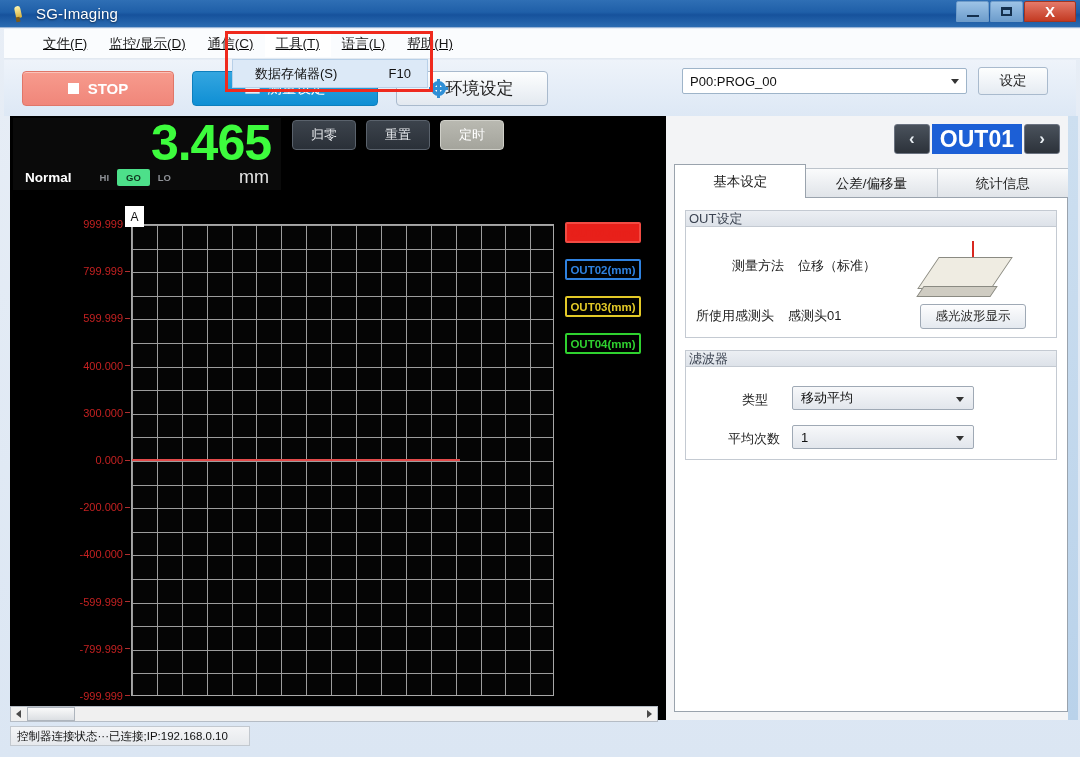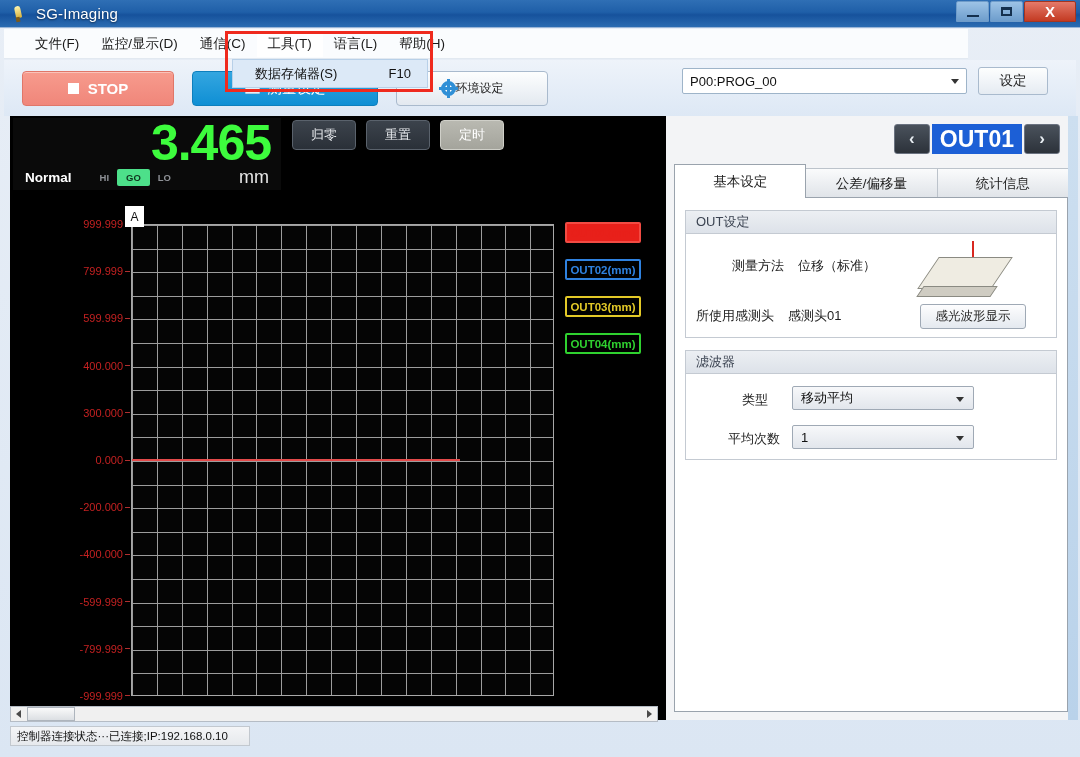--- a/index.html
+++ b/index.html
@@ -52,24 +52,25 @@
   .wc.close {
     width: 52px;
     background: linear-gradient(#e47a6a, #c33a22);
     border-color: #a43520; color: #fff; font-size: 15px;
   }
   .wc .mn { display:block; width: 12px; height: 2px; background: #14304e; margin-top: 8px; }
   .wc .mx { display:block; width: 11px; height: 9px; border: 2px solid #14304e; border-top-width: 3px; }
 
   
   .menubar {
-    position: absolute; left: 4px; top: 29px; width: 964px; height: 30px;
+    position: absolute; left: 4px; top: 29px; width: 1076px; height: 30px;
     background: #fafcfe;
-    display: flex; align-items: center; padding-left: 20px;
+    display: flex; align-items: center; padding-left: 28px;
     border-bottom: 1px solid #e2e9f1;
+    text-decoration: underline;
   }
   .menu-item {
     font-size: 13.5px; color: #1a1a1a; padding: 4px 11px; cursor: default;
     white-space: nowrap;
   }
   .menu-item.active { background: #ffffff; }
 
   
   .dropdown {
     position: absolute; left: 232px; top: 59px; width: 196px; height: 29px;
@@ -110,21 +111,21 @@
   .ico-disk {
     width: 15px; height: 12px; background: #dff0fa; border-radius: 1px;
     position: relative; border: 1px solid #aacfe5;
   }
   .ico-disk::after{content:"";position:absolute;left:3px;top:1px;width:9px;height:4px;background:#6fa8c9;}
   .btn-grey {
     margin-left: 18px; width: 152px; height: 35px;
     background: linear-gradient(#fdfefe, #e3e9f0);
     border: 1px solid #a9bacd; border-radius: 4px;
     display: flex; align-items: center; justify-content: center; 
-    color: #1d1d1d; font-size: 12px;
+    color: #1d1d1d; font-size: 17px;
   }
   .ico-gear {
     width: 15px; height: 15px; border-radius: 50%;
     border: 4px solid #2f8fd6; position: relative; background: #fff;
   }
   .ico-gear::before, .ico-gear::after {
     content:""; position:absolute; background:#2f8fd6;
   }
   .ico-gear::before{left:2px;top:-6px;width:3px;height:19px;}
   .ico-gear::after{left:-6px;top:2px;width:19px;height:3px;}
@@ -314,23 +315,23 @@
   }
   .tabbody {
     position: absolute; left: 8px; top: 81px; width: 394px; height: 515px;
     background: #ffffff; border: 1px solid #9aa3ad;
   }
   .group {
     position: absolute; left: 10px; width: 372px;
     border: 1px solid #c4cad2; background: #fff;
   }
   .group-title {
-    height: 23px; background: linear-gradient(#eceff3, #dde2e9);
+    height: 16px; background: linear-gradient(#eceff3, #dde2e9);
     border-bottom: 1px solid #c4cad2;
-    display: flex; align-items: center; padding-left: 10px;
+    display: flex; align-items: center; padding-left: 3px;
     font-size: 13px; color: #3b4351;
   }
   .g1 { top: 12px; height: 128px; }
   .g2 { top: 152px; height: 110px; }
   .frow { position: absolute; display: flex; align-items: center; }
   .flabel { font-size: 13px; color: #1d1d1d; }
   .fvalue { font-size: 13px; color: #1d1d1d; margin-left: 14px; }
   .btn-wave {
     width: 106px; height: 25px;
     background: linear-gradient(#fdfdfe, #e4e9ef);

